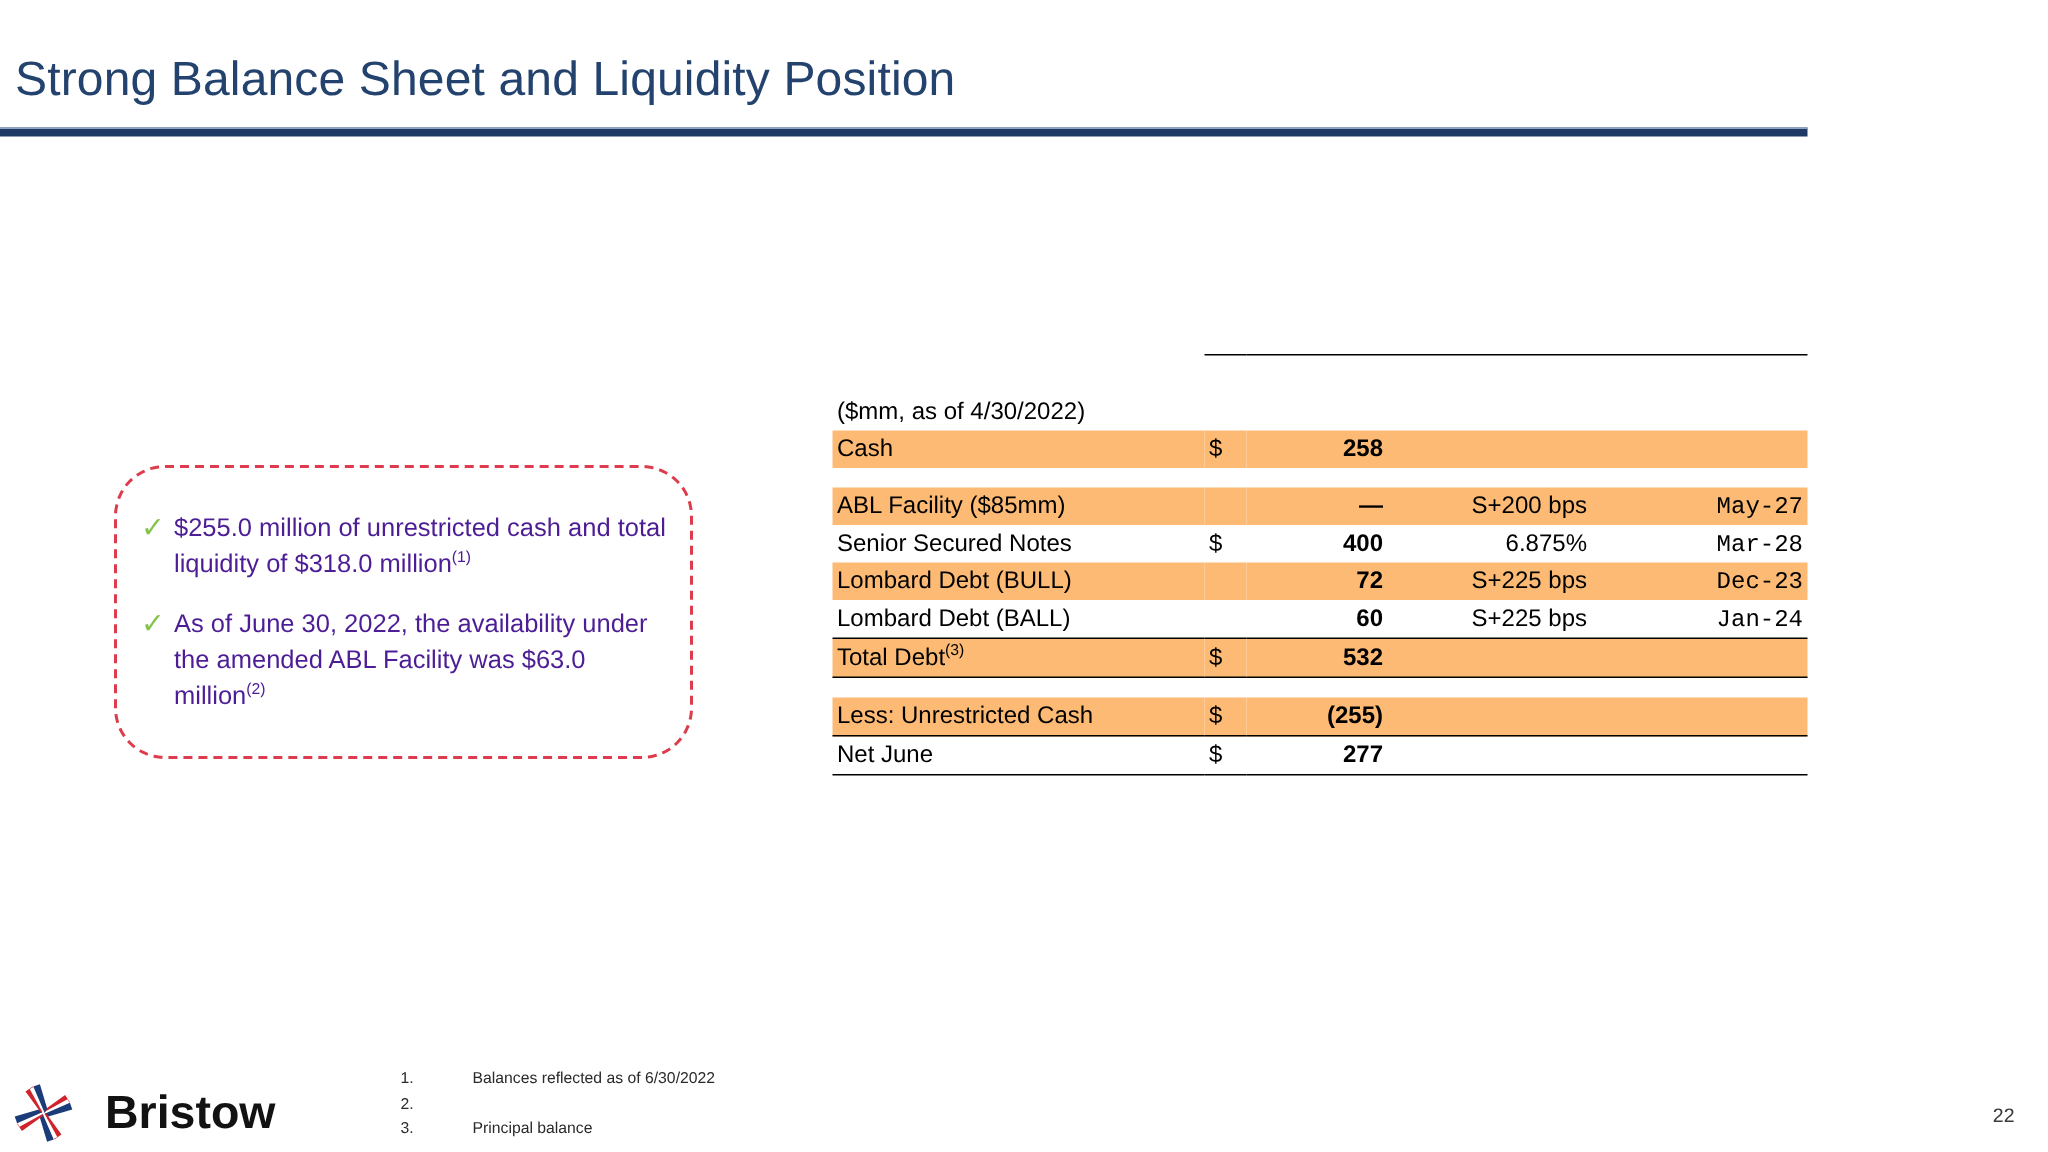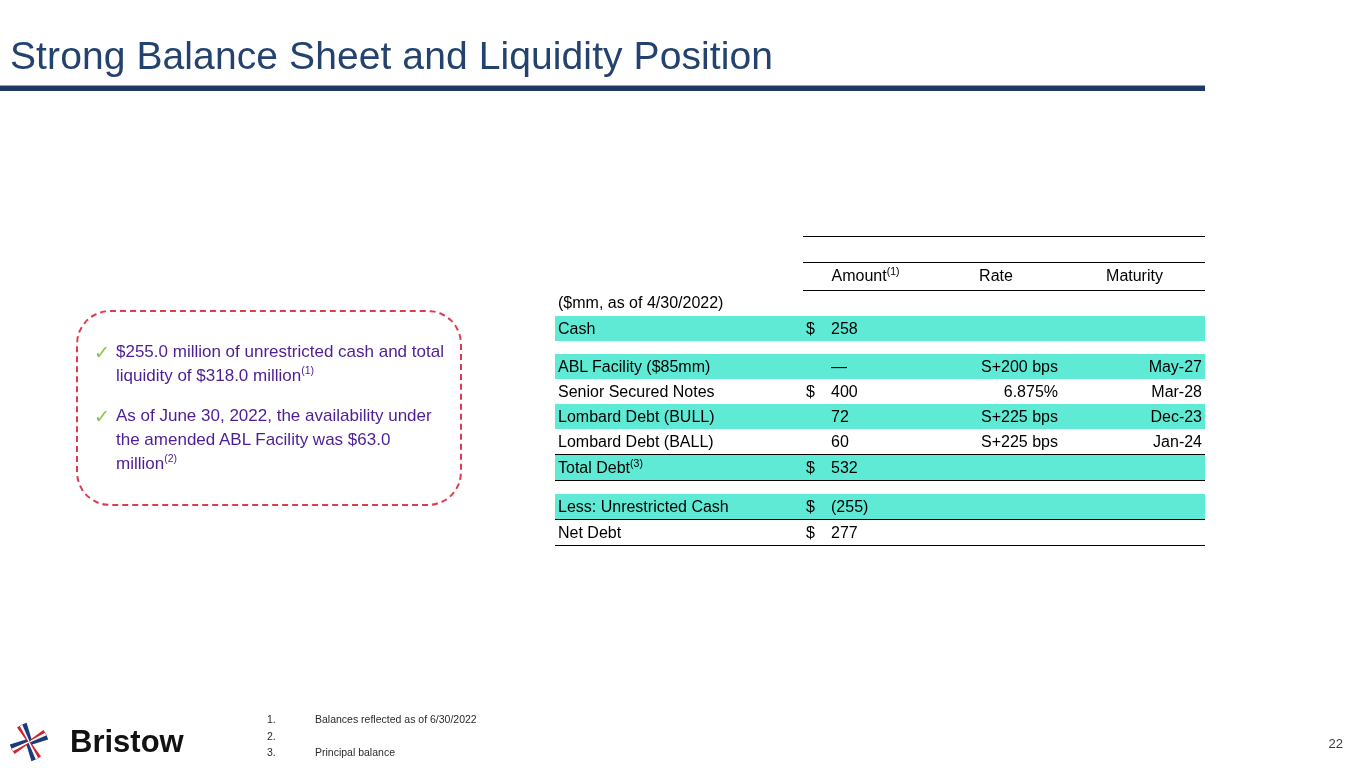--- a/index.html
+++ b/index.html
@@ -14,21 +14,21 @@
     overflow: hidden;
     font-family: "Liberation Sans", sans-serif;
     color: #000000;
   }
 
   
   .slide-title {
     position: absolute;
     left: 10px;
     top: 34px;
-    font-size: 39px;
+    font-size: 32px;
     color: #23436E;
     letter-spacing: 0.1px;
     white-space: nowrap;
   }
   .title-rule {
     position: absolute;
     left: 0px;
     top: 85px;
     width: 1205px;
     height: 5px;
@@ -91,25 +91,25 @@
     font-size: 16px;
   }
   table.cap td {
     padding: 0;
     height: 25px;
     vertical-align: middle;
     white-space: nowrap;
   }
   .c-label  { width: 248px; text-align: left;  padding-left: 3px !important; }
   .c-cur    { width: 28px;  text-align: left;  padding-left: 3px !important; }
-  .c-amt    { width: 97px;  text-align: left; padding-right: 6px !important; }
+  .c-amt    { width: 97px;  text-align: right; padding-right: 6px !important; font-weight: bold; }
   .c-rate   { width: 136px; text-align: right; padding-right: 6px !important; }
-  .c-mat    { width: 141px; text-align: right; padding-right: 3px !important; }
-
-  tr.band td { background: #5eead4; }
+  .c-mat    { width: 141px; text-align: right; padding-right: 3px !important; font-family: Liberation Mono, monospace; }
+
+  tr.band td { background: #fdba74; }
   tr.spacer td { height: 13px; background: #ffffff !important; }
 
   
   .hdr td {
     height: 28px;
     text-align: center;
     font-size: 16px;
     vertical-align: bottom;
     padding-bottom: 2px !important;
   }
@@ -189,26 +189,20 @@
         <col class="c-rate">
         <col class="c-mat">
     </colgroup>
     <tbody>
       <tr class="hdr-top">
         <td></td>
         <td class="ul" colspan="2"></td>
         <td class="ul"></td>
         <td class="ul"></td>
       </tr>
-      <tr class="hdr">
-        <td></td>
-        <td class="ul" colspan="2"><span>Amount</span><sup>(1)</sup></td>
-        <td class="ul">Rate</td>
-        <td class="ul">Maturity</td>
-      </tr>
       <tr class="subhead">
         <td class="c-label">($mm, as of 4/30/2022)</td>
         <td></td>
         <td></td>
         <td></td>
         <td></td>
       </tr>
     </tbody>
     <tbody id="tbody-rows">
         <tr class="band">
@@ -268,21 +262,21 @@
           <td></td>
         </tr>
         <tr class="band rule-bot">
           <td class="c-label"><span>Less: Unrestricted Cash</span></td>
           <td class="c-cur"><span>$</span></td>
           <td class="c-amt"><span>(255)</span></td>
           <td class="c-rate"><span></span></td>
           <td class="c-mat"><span></span></td>
         </tr>
         <tr class="rule-bot">
-          <td class="c-label"><span>Net Debt</span></td>
+          <td class="c-label"><span>Net June</span></td>
           <td class="c-cur"><span>$</span></td>
           <td class="c-amt"><span>277</span></td>
           <td class="c-rate"><span></span></td>
           <td class="c-mat"><span></span></td>
         </tr>
       </tbody>
   </table>
 </div>
 
 <div class="footnotes">

